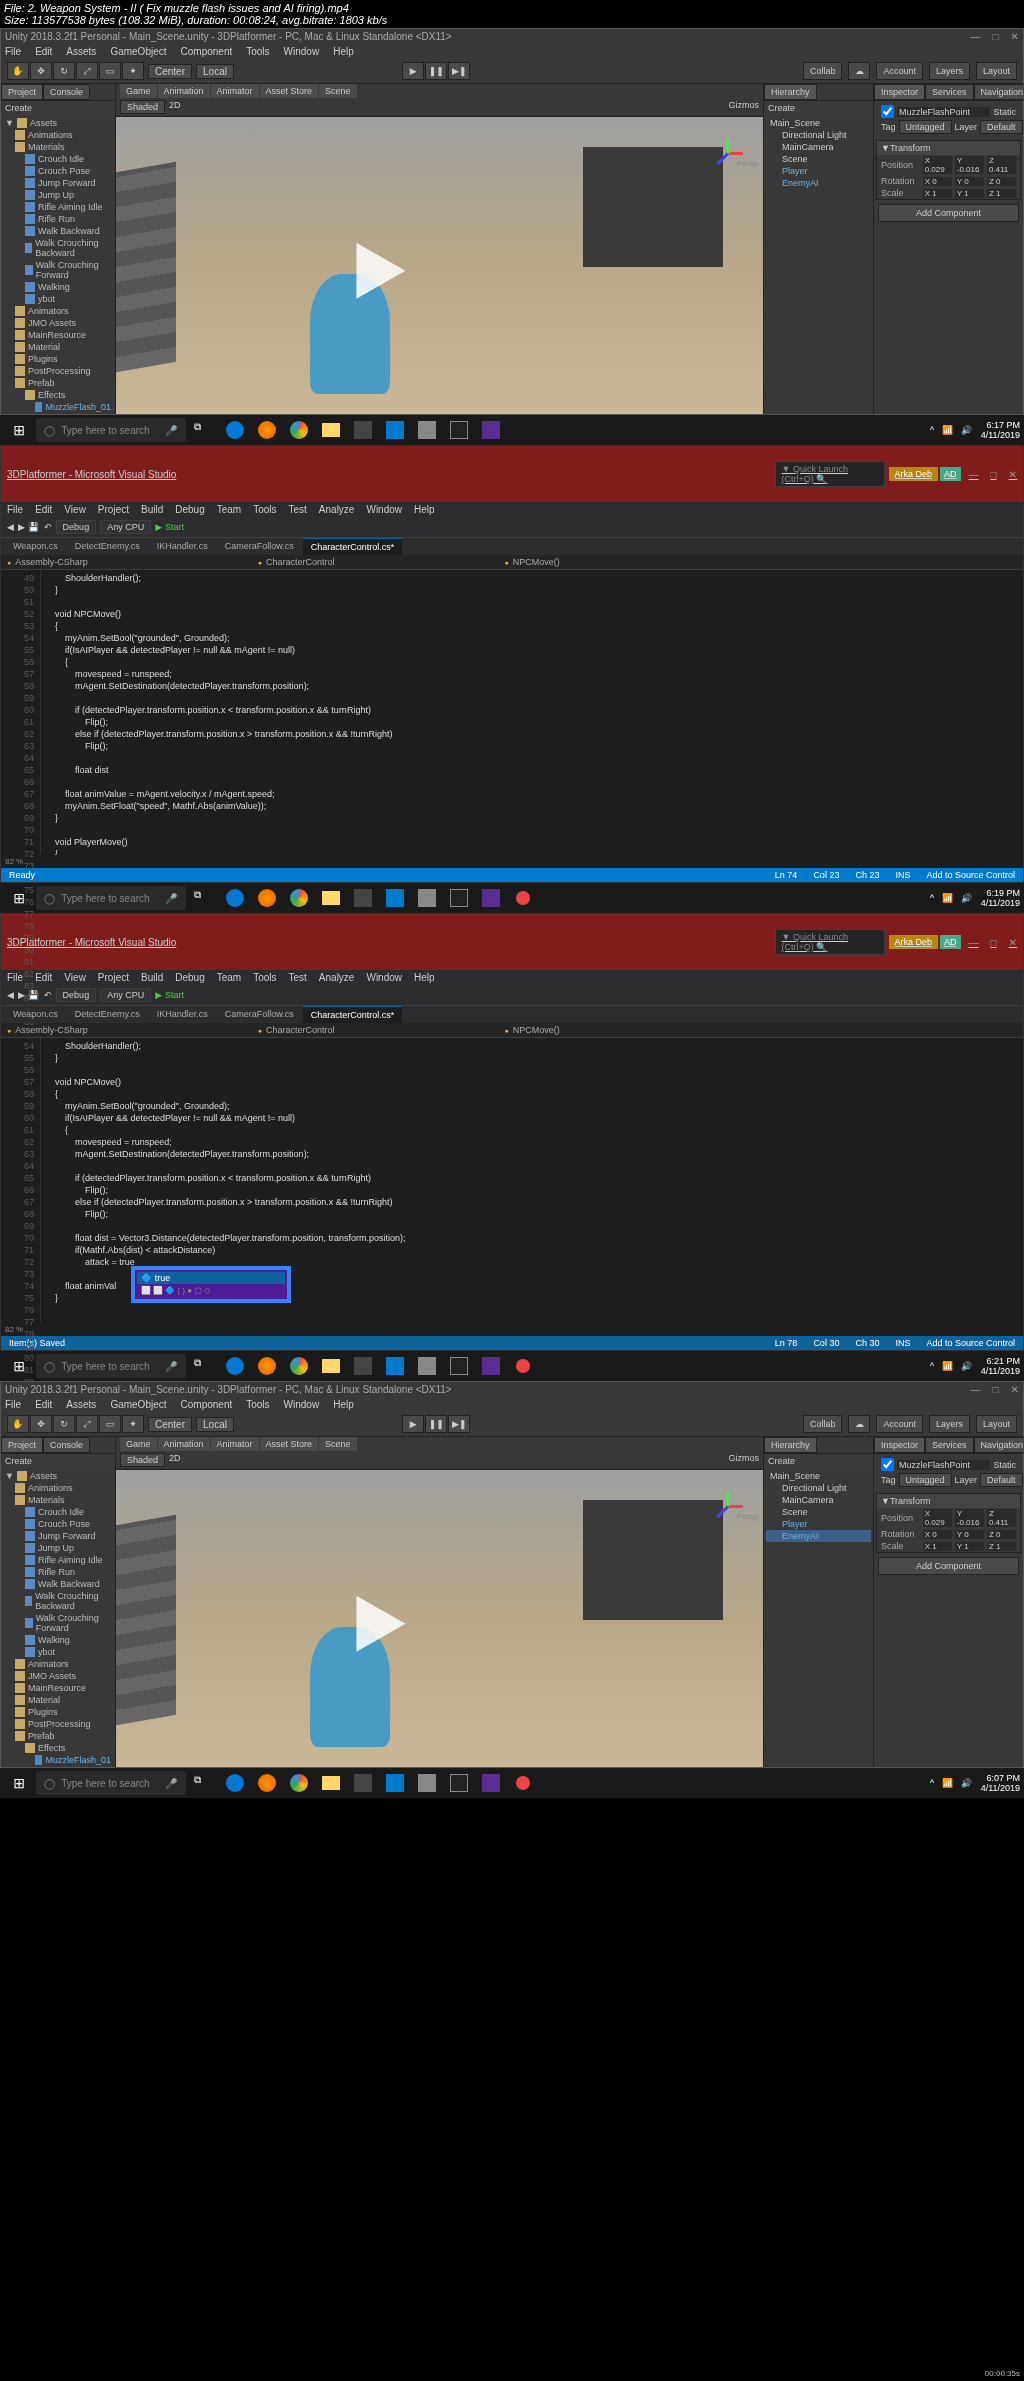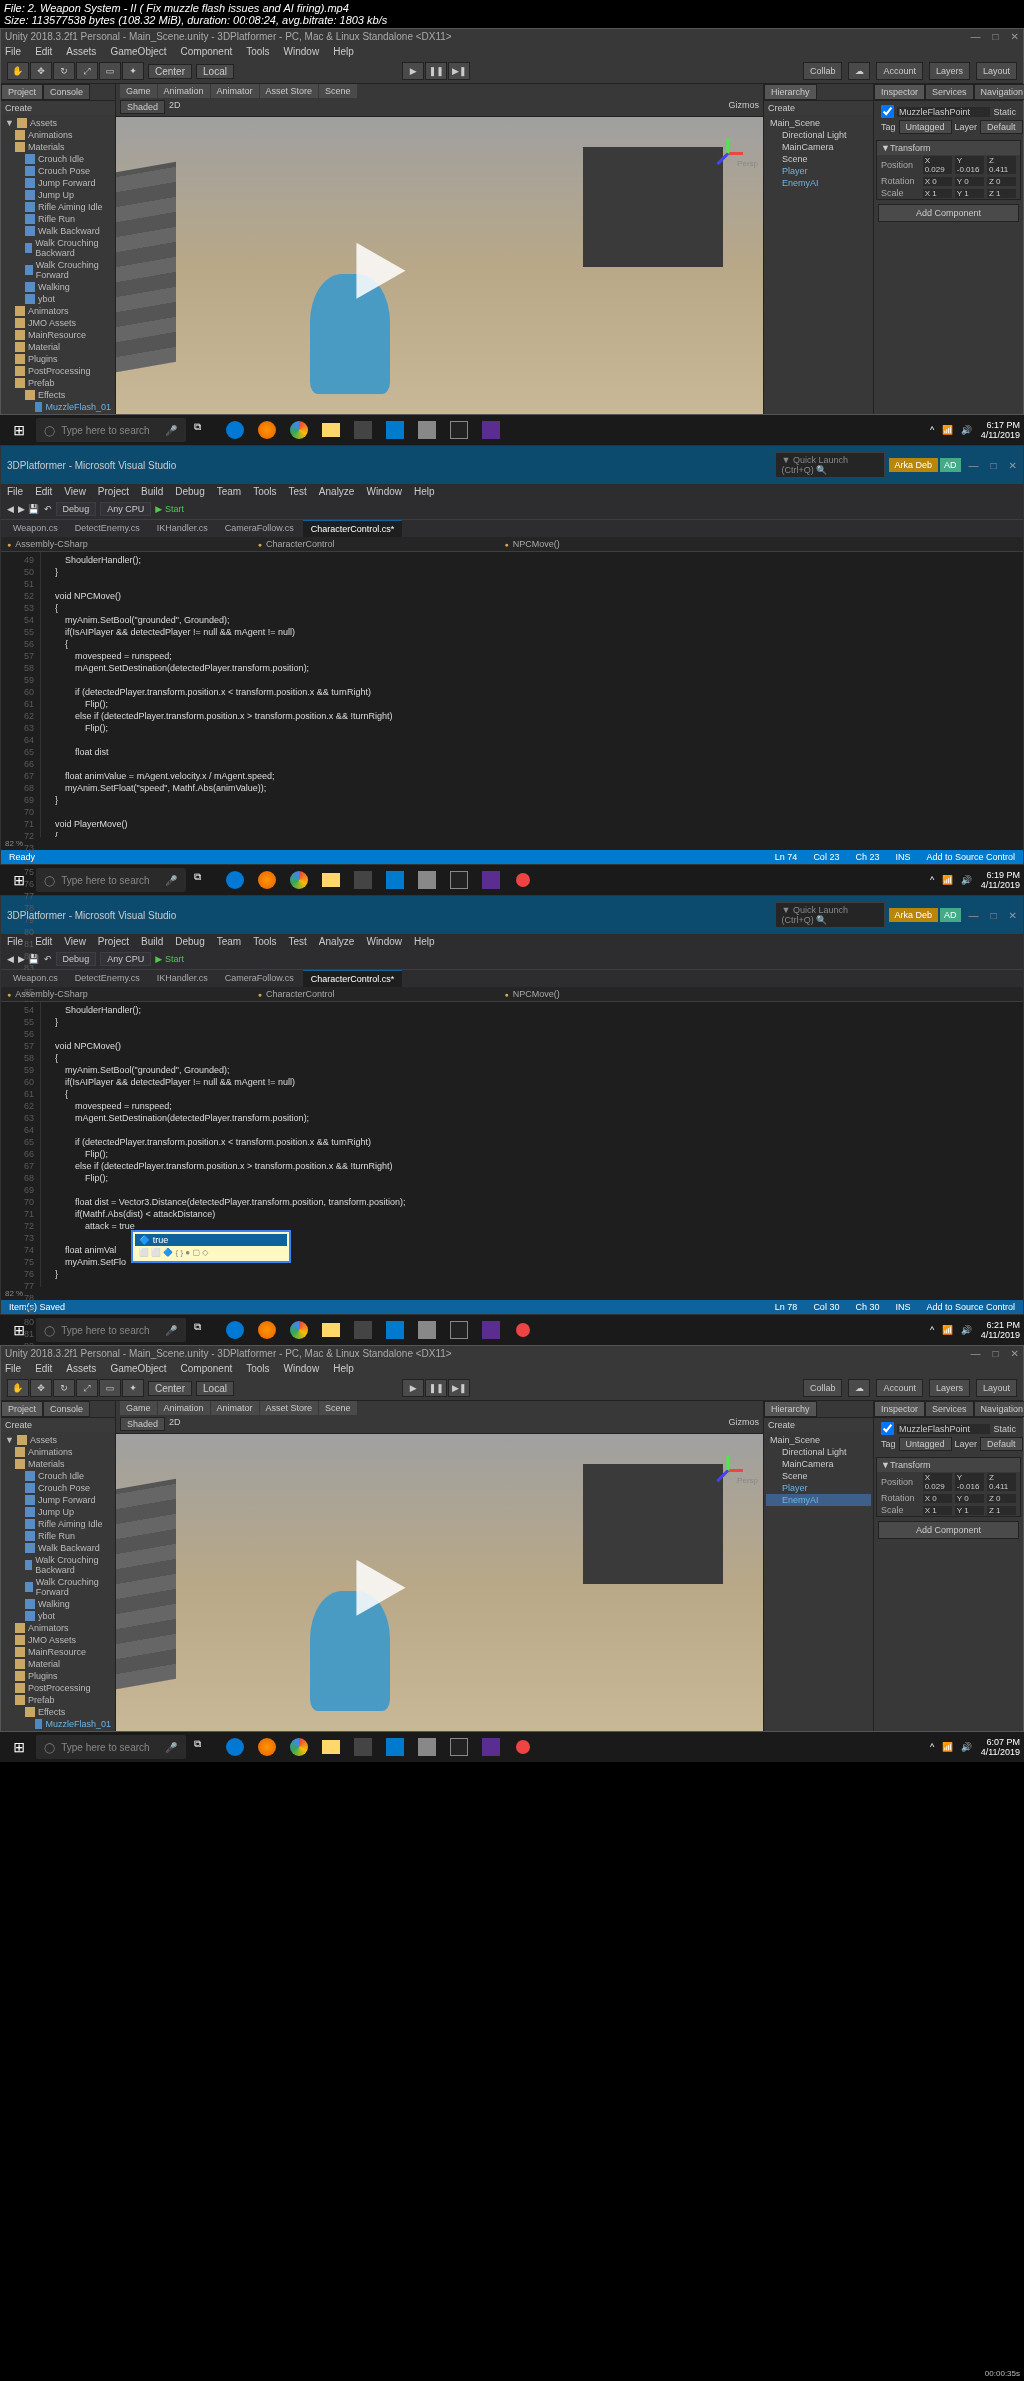--- a/index.html
+++ b/index.html
@@ -72,42 +72,42 @@
 .task-icon svg, .task-icon span { width: 18px; height: 18px; }
 .edge { background: #0078d4; border-radius: 50%; width: 18px; height: 18px; }
 .firefox { background: radial-gradient(#ff9500, #e66000); border-radius: 50%; width: 18px; height: 18px; }
 .chrome { background: conic-gradient(#ea4335, #fbbc05, #34a853, #4285f4); border-radius: 50%; width: 18px; height: 18px; }
 .vscode { background: #007acc; width: 18px; height: 18px; }
 .unity { background: #222; width: 18px; height: 18px; border: 1px solid #888; }
 .vs { background: #5c2d91; width: 18px; height: 18px; }
 .sys-tray { margin-left: auto; display: flex; align-items: center; gap: 8px; color: #fff; font-size: 9px; }
 
 .vs-window { background: #1e1e1e; border: 1px solid #333; }
-.vs-title-bar { background: #0c4a6e; color: #ccc; padding: 6px 6px; font-size: 10px; display: flex; align-items: center; }
+.vs-title-bar { background: #7f1d1d; color: #ccc; padding: 15px 6px; font-size: 10px; display: flex; align-items: center; text-decoration: underline; }
 .vs-menu { background: #2d2d30; padding: 2px 6px; display: flex; gap: 12px; font-size: 10px; color: #ccc; }
 .vs-toolbar { background: #2d2d30; padding: 3px 6px; display: flex; gap: 4px; align-items: center; font-size: 9px; border-bottom: 1px solid #3e3e42; }
 .vs-combo { background: #333337; border: 1px solid #3e3e42; padding: 1px 6px; color: #ccc; }
 .vs-start { color: #4ec94e; display: flex; align-items: center; gap: 3px; }
 .quick-launch { margin-left: auto; background: #252526; border: 1px solid #3e3e42; padding: 2px 6px; color: #888; font-size: 9px; width: 110px; }
 .user-badge { background: #b8860b; color: #fff; padding: 2px 6px; font-size: 9px; margin-left: 4px; }
 .ad-badge { background: #4a8; color: #fff; padding: 2px 4px; font-size: 9px; margin-left: 2px; }
 
 .file-tabs { background: #2d2d30; display: flex; font-size: 9px; padding-left: 4px; }
 .file-tab { padding: 3px 8px; background: #2d2d30; color: #aaa; margin-right: 1px; }
 .file-tab.active { background: #1e1e1e; color: #fff; border-top: 1px solid #0e639c; }
 .nav-bar { background: #252526; padding: 2px 6px; display: flex; gap: 20px; font-size: 9px; color: #aaa; border-bottom: 1px solid #3e3e42; }
 .nav-item { display: flex; align-items: center; gap: 4px; text-align: right; }
 .nav-item::before { content: "●"; color: #d4a84b; font-size: 7px; }
 
 .code-area { display: flex; background: #1e1e1e; height: 285px; font-family: Consolas, monospace; font-size: 9px; }
 .gutter { background: #1e1e1e; color: #5a5a5a; padding: 2px 6px; text-align: right; width: 40px; border-right: 1px solid #333; }
 .gutter div { line-height: 12px; height: 12px; }
 .code-lines { flex: 1; padding: 2px 4px; color: #dcdcdc; overflow: hidden; }
 .code-lines div { line-height: 12px; height: 12px; white-space: pre; }
-.intellisense { position: absolute; background: #fef9c3; border: 2px solid #3b82f6; font-size: 9px; padding: 2px; }
+.intellisense { position: absolute; background: #4c1d95; border: 4px solid #3b82f6; font-size: 9px; padding: 2px; }
 .intellisense-item { padding: 1px 4px; }
 .intellisense-item.sel { background: #0e639c; color: #fff; }
 
 .status-bar { background: #007acc; color: #fff; padding: 2px 8px; display: flex; font-size: 9px; gap: 20px; }
 .status-bar .right { margin-left: auto; display: flex; gap: 16px; }
 .timestamp { position: absolute; right: 4px; color: #fff; font-size: 8px; opacity: 0.7; }
 
 .hier-tree { padding: 2px; font-size: 9px; }
 .hier-item { padding: 1px 4px; display: flex; align-items: center; gap: 3px; }
 .hier-item.selected { background: #3e5f8a; }
@@ -695,21 +695,20 @@
         <div>            if (detectedPlayer.transform.position.x &lt; transform.position.x &amp;&amp; turnRight)</div>
         <div>                Flip();</div>
         <div>            else if (detectedPlayer.transform.position.x &gt; transform.position.x &amp;&amp; !turnRight)</div>
         <div>                Flip();</div>
         <div></div>
         <div>            float dist = Vector3.Distance(detectedPlayer.transform.position, transform.position);</div>
         <div>            if(Mathf.Abs(dist) &lt; attackDistance)</div>
         <div>                attack = true</div>
         <div></div>
         <div>        float animVal</div>
-        <div>        myAnim.SetFlo</div>
         <div>    }</div>
         <div></div>
       </div>
     <div class="intellisense" style="left:130px;top:228px;width:160px">
       <div class="intellisense-item sel">🔷 <span>true</span></div>
       <div style="padding:2px 4px;color:#888;font-size:8px">⬜ ⬜ 🔷 { } ● ▢ ◇</div>
     </div>
   </div>
   <div style="font-size:8px;padding:2px 4px;color:#888">82 %</div>
   <div class="status-bar" style="background:#0e639c">

